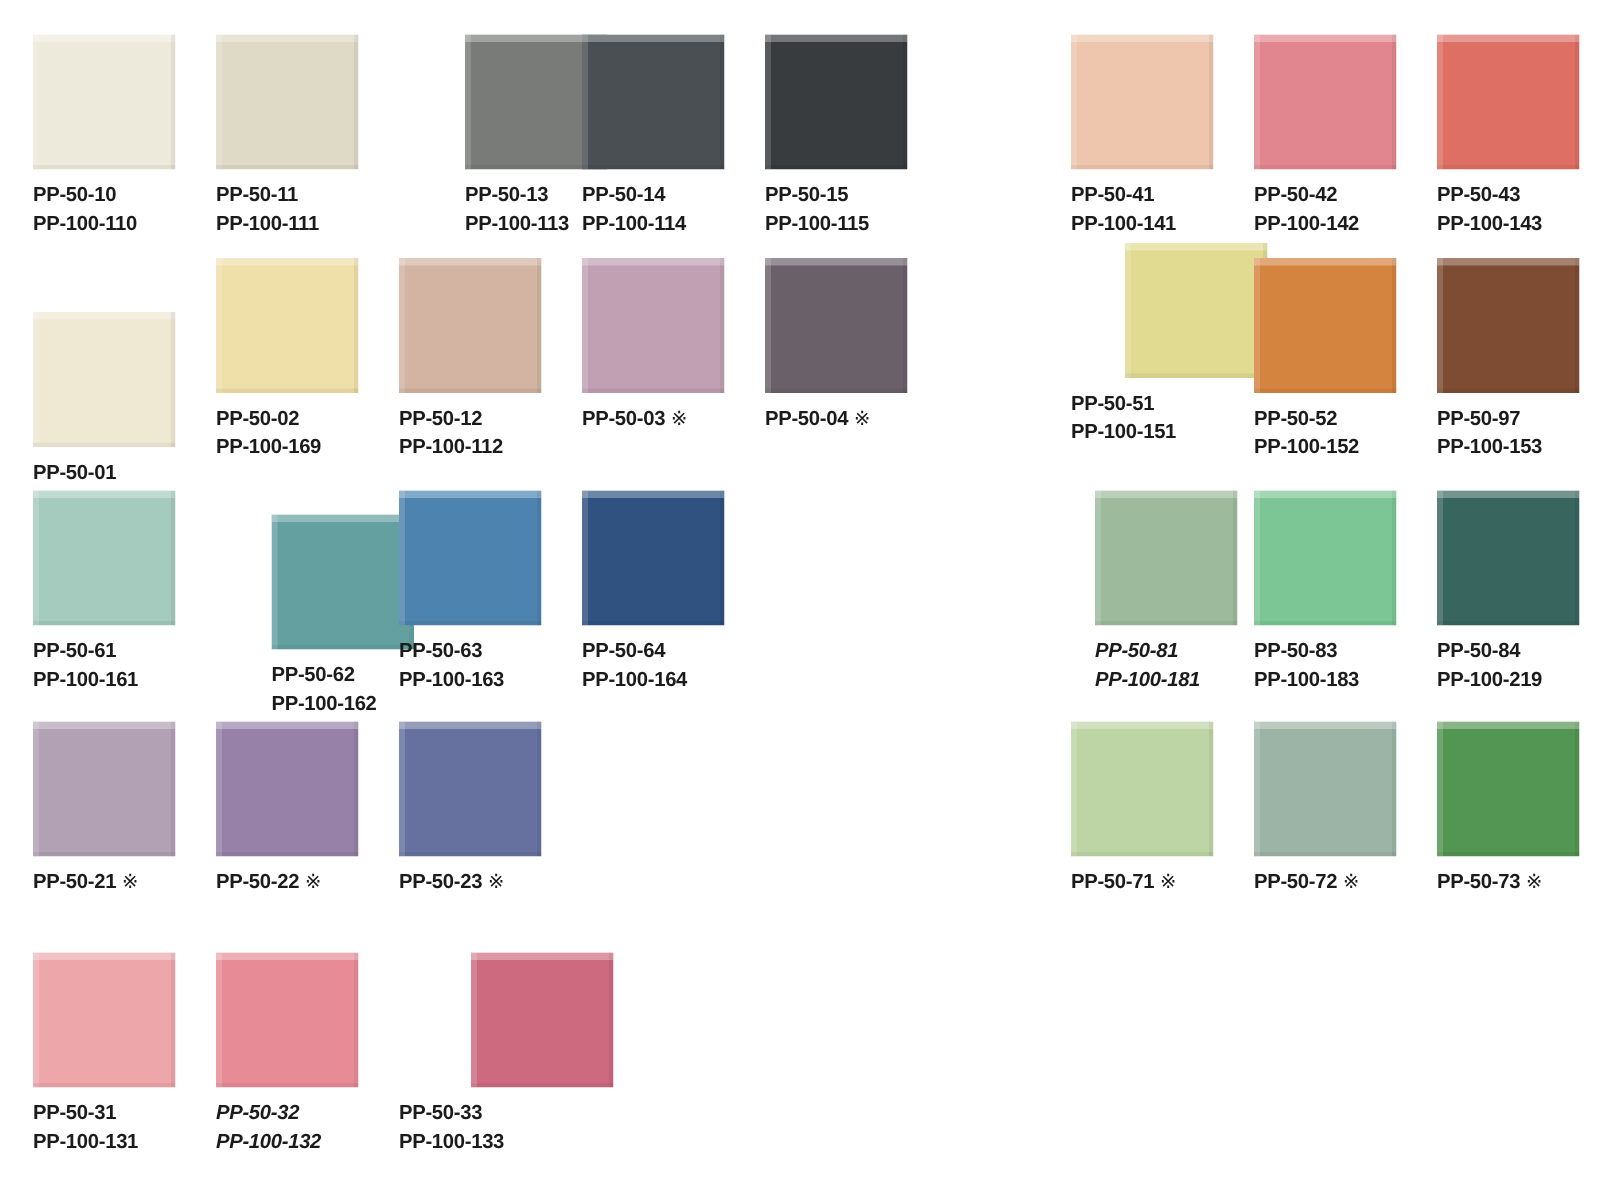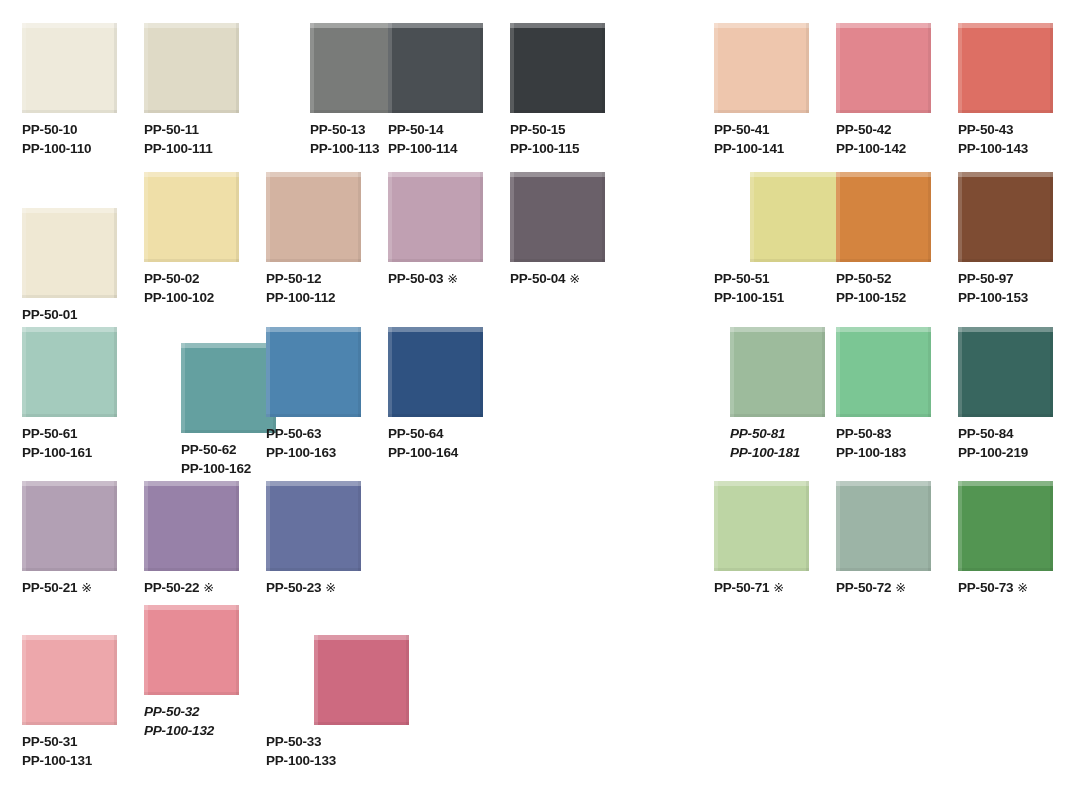--- a/index.html
+++ b/index.html
@@ -171,21 +171,21 @@
         <div class="swatch-cell" style="left: 122px; top: 172px;">
           <div class="chip" style="width: 95px; height: 90px;">
             <div class="face" style="background: rgb(239, 223, 168);"></div>
             <div class="gloss-top"></div>
             <div class="gloss-left"></div>
             <div class="shade-right"></div>
             <div class="shade-bottom"></div>
           </div>
           <div class="labels">
             <div class="label-line">PP-50-02</div>
-            <div class="label-line">PP-100-102</div>
+            <div class="label-line">PP-100-169</div>
           </div>
         </div>
         <div class="swatch-cell" style="left: 244px; top: 172px;">
           <div class="chip" style="width: 95px; height: 90px;">
             <div class="face" style="background: rgb(211, 179, 161);"></div>
             <div class="gloss-top"></div>
             <div class="gloss-left"></div>
             <div class="shade-right"></div>
             <div class="shade-bottom"></div>
           </div>
@@ -318,21 +318,21 @@
             <div class="gloss-top"></div>
             <div class="gloss-left"></div>
             <div class="shade-right"></div>
             <div class="shade-bottom"></div>
           </div>
           <div class="labels">
             <div class="label-line">PP-50-31</div>
             <div class="label-line">PP-100-131</div>
           </div>
         </div>
-        <div class="swatch-cell" style="left: 122px; top: 605px; font-style: italic;">
+        <div class="swatch-cell" style="left: 122px; top: 635px; font-style: italic;">
           <div class="chip" style="width: 95px; height: 90px;">
             <div class="face" style="background: rgb(231, 140, 150);"></div>
             <div class="gloss-top"></div>
             <div class="gloss-left"></div>
             <div class="shade-right"></div>
             <div class="shade-bottom"></div>
           </div>
           <div class="labels">
             <div class="label-line">PP-50-32</div>
             <div class="label-line">PP-100-132</div>
@@ -389,21 +389,21 @@
             <div class="shade-right"></div>
             <div class="shade-bottom"></div>
           </div>
           <div class="labels">
             <div class="label-line">PP-50-43</div>
             <div class="label-line">PP-100-143</div>
           </div>
         </div>
       </div>
       <div>
-        <div class="swatch-cell" style="left: 0px; top: 172px; padding-left: 36px;">
+        <div class="swatch-cell" style="left: 0px; top: 162px; padding-left: 36px;">
           <div class="chip" style="width: 95px; height: 90px;">
             <div class="face" style="background: rgb(224, 219, 145);"></div>
             <div class="gloss-top"></div>
             <div class="gloss-left"></div>
             <div class="shade-right"></div>
             <div class="shade-bottom"></div>
           </div>
           <div class="labels">
             <div class="label-line">PP-50-51</div>
             <div class="label-line">PP-100-151</div>

